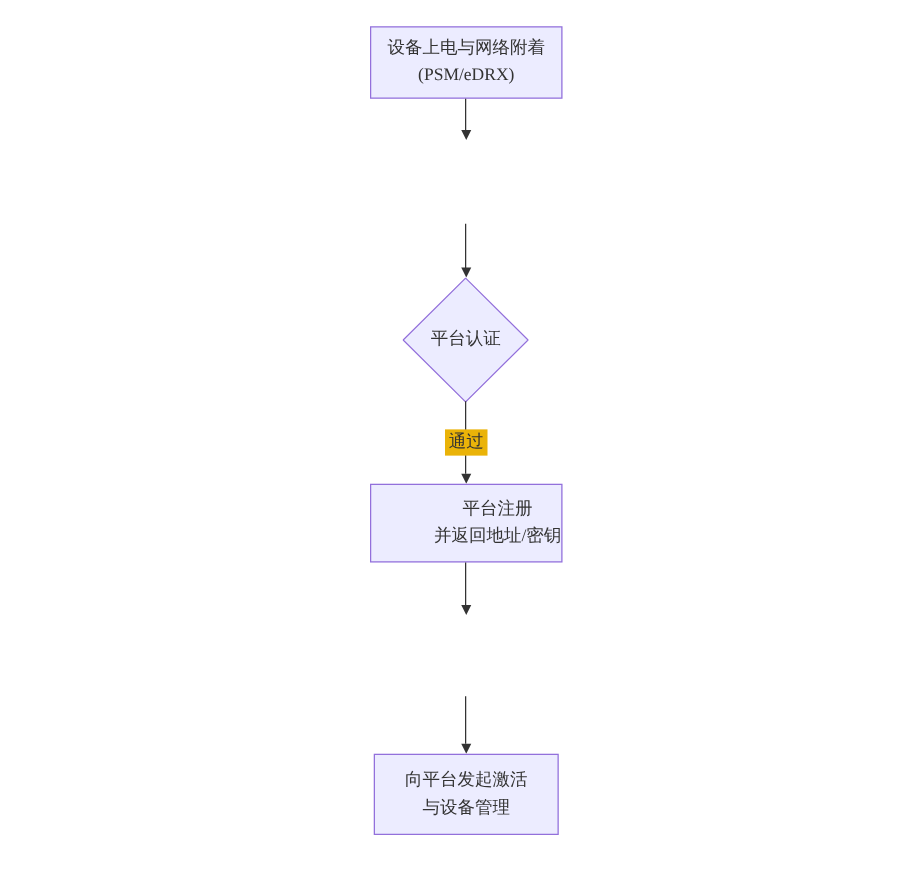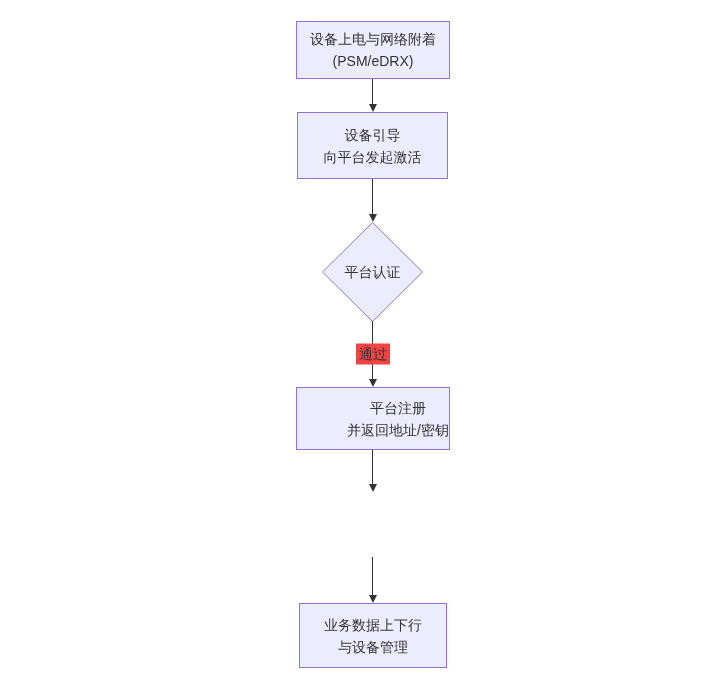--- a/index.html
+++ b/index.html
@@ -5,21 +5,21 @@
   html, body {
     margin: 0;
     padding: 0;
     background: #ffffff;
   }
   .canvas {
     position: relative;
     width: 616px;
     height: 700px;
     background: #ffffff;
-    font-family: Liberation Sans, sans-serif;
+    font-family: Liberation Serif, serif;
     overflow: hidden;
   }
   .rect-node {
     position: absolute;
     background: #ECECFF;
     border: 1px solid #9370DB;
     box-sizing: border-box;
     display: flex;
     align-items: center;
     justify-content: center;
@@ -74,45 +74,41 @@
   #arrowhead-1 { top: 104px; }
   #arrowhead-2 { top: 214px; }
   #arrowhead-3 { top: 379px; }
   #arrowhead-4 { top: 484px; }
   #arrowhead-5 { top: 595px; }
 
   .edge-label {
     position: absolute;
     left: 373px; top: 354px;
     transform: translate(-50%, -50%);
-    background: #ef4444;
+    background: #eab308;
     color: #333333;
     font-size: 14px;
     line-height: 19px;
     padding: 1px 3px;
     text-align: center;
   }
 </style>
 </head>
 <body>
 
 <div class="canvas">
 
   <div class="rect-node" id="node-power">
     <div class="node-label">设备上电与网络附着
 (PSM/eDRX)</div>
   </div>
 
   <div class="edge-line" id="edge-line-1"></div>
   <div class="arrowhead" id="arrowhead-1"></div>
 
-  <div class="rect-node" id="node-boot">
-    <div class="node-label">设备引导
-向平台发起激活</div>
-  </div>
 
   <div class="edge-line" id="edge-line-2"></div>
   <div class="arrowhead" id="arrowhead-2"></div>
 
   <div class="diamond-node" id="node-auth">
     <svg width="101" height="100">
       <polygon points="50.5,0.5 100.5,50 50.5,99.5 0.5,50" fill="#ECECFF" stroke="#9370DB" stroke-width="1"></polygon>
     </svg>
     <div class="node-label">平台认证</div>
   </div>
@@ -127,17 +123,17 @@
   </div>
 
   <div class="edge-line" id="edge-line-4"></div>
   <div class="arrowhead" id="arrowhead-4"></div>
 
 
   <div class="edge-line" id="edge-line-5"></div>
   <div class="arrowhead" id="arrowhead-5"></div>
 
   <div class="rect-node" id="node-biz">
-    <div class="node-label">业务数据上下行
+    <div class="node-label">向平台发起激活
 与设备管理</div>
   </div>
 
 </div>
 
 </body></html>

